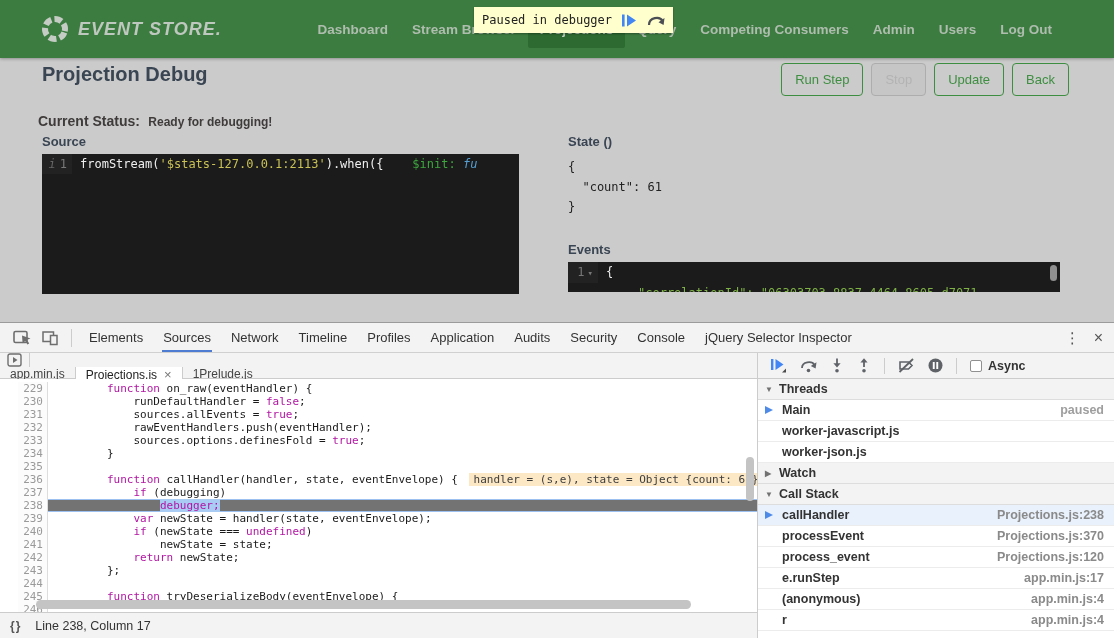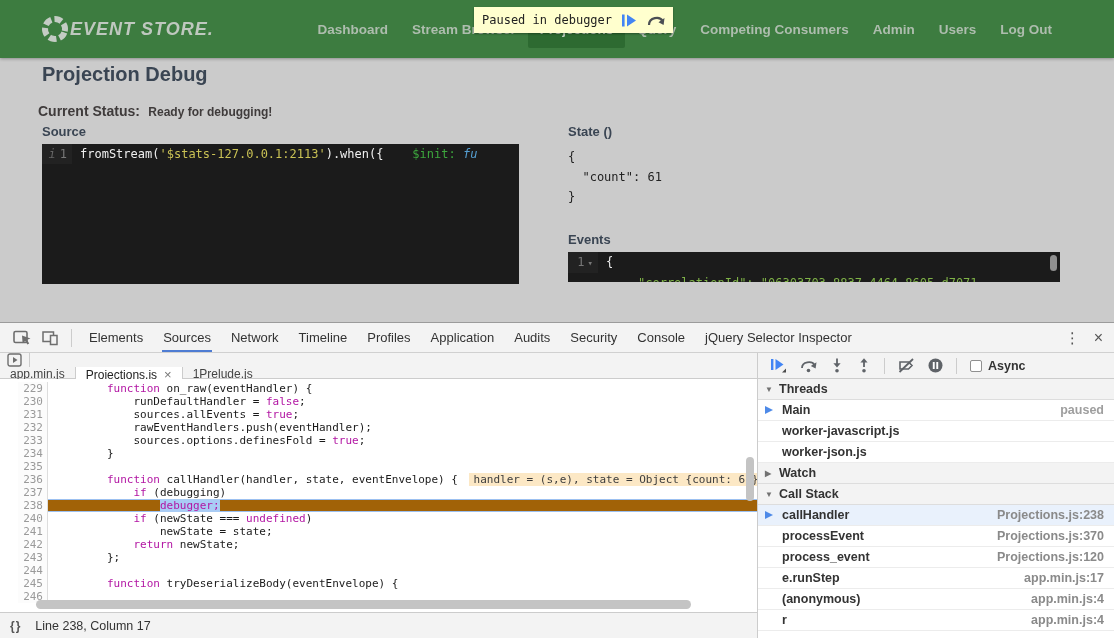--- a/index.html
+++ b/index.html
@@ -3,21 +3,21 @@
 <meta charset="utf-8">
 <style>
   * { margin:0; padding:0; box-sizing:border-box; }
   html,body { width:1114px; height:638px; overflow:hidden; }
   body { font-family:"Liberation Sans", sans-serif; background:#CBCBCB; position:relative; }
   #root { position:relative; width:1114px; height:638px; overflow:hidden; }
 
   
   .navbar { position:absolute; top:0; left:0; width:100%; height:58px; background:#3D7C40;
             display:flex; align-items:center; box-shadow:0 1px 3px rgba(0,0,0,.3); z-index:5; }
-  .logo { display:flex; align-items:center; margin-left:40px; }
+  .logo { display:flex; align-items:center; gap:8px; margin-left:40px; }
   .logo-text { color:#BFC8BF; font-size:18px; font-weight:700; font-style:italic; letter-spacing:1px; }
   .nav-items { display:flex; align-items:center; margin-left:auto; margin-right:50px; height:100%; }
   .nav-item { color:#AEBDAE; font-size:13.5px; font-weight:700; padding:11px 12px; cursor:pointer; border-radius:2px; }
   .nav-item.active { background:#2D6A31; color:#BCCBBC; }
 
   
   .paused-banner { position:absolute; left:474px; top:7px; height:26px; background:#FFFFCE;
                    display:flex; align-items:center; gap:10px; padding:0 8px;
                    font-family:"DejaVu Sans Mono", monospace; font-size:12px; color:#222;
                    box-shadow:0 1px 2px rgba(0,0,0,.35); z-index:9; }
@@ -78,21 +78,21 @@
   .ftab .x { margin-left:7px; color:#777; font-size:13px; }
   .panetoggle { margin-left:auto; width:28px; display:flex; align-items:center; justify-content:center; cursor:pointer; }
 
   .code-area { flex:1; position:relative; overflow:hidden; background:#FFF;
                font-family:"DejaVu Sans Mono", monospace; font-size:11px; line-height:13px; padding-top:3px; }
   .cl { display:flex;padding-left:18px; }
   .ln { width:30px; flex-shrink:0; text-align:right; padding-right:4px; color:#9A9A9A;
         border-right:1px solid #DDD; cursor:pointer; background:#FCFCFC; }
   .lc { flex:1; padding-left:6px; white-space:pre; color:#1A1A1A; }
   .kw { color:#B215A3; }
-  .cl.exec .lc { background:#a16207; box-shadow:inset 0 1px 0 #9CC0F0, inset 0 -1px 0 #9CC0F0; }
+  .cl.exec .lc { background:#737373; box-shadow:inset 0 1px 0 #9CC0F0, inset 0 -1px 0 #9CC0F0; }
   .mark { background:#A9CCF5; }
   .hint { background:#FCE8C5; color:#3D3D3D; padding:0 5px; margin-left:4px; }
   .hscroll { position:absolute; bottom:3px; left:36px; width:655px; height:9px; background:#C4C4C4; border-radius:5px; cursor:pointer; }
   .vscroll { position:absolute; right:3px; top:78px; width:8px; height:44px; background:#C4C4C4; border-radius:4px; cursor:pointer; }
 
   .dt-statusbar { height:26px; flex-shrink:0; border-top:1px solid #CCC; background:#F3F3F3;
                   display:flex; align-items:center; gap:14px; padding-left:10px; font-size:12.5px; color:#333; }
   .braces { color:#555; font-size:12px; font-weight:700; cursor:pointer; letter-spacing:1px; }
 
   .dt-rightpane { flex:1; display:flex; flex-direction:column; background:#FFF; overflow:hidden;font-weight:bold; }
@@ -151,20 +151,26 @@
       <svg width="18" height="13" viewBox="0 0 18 13">
           <path d="M2 11 C2 3, 13 2, 15.5 7" stroke="#4B4F54" stroke-width="2.2" fill="none"></path>
           <path d="M17.5 4 L16.6 11 L11.5 8.2 Z" fill="#4B4F54"></path>
         </svg>
     </span>
   </div>
 
   <main class="content">
     <div class="page-head">
       <h1 class="page-title">Projection Debug</h1>
+      <div class="action-buttons" id="action-buttons">
+          <button class="btn">Run Step</button>
+          <button class="btn disabled">Stop</button>
+          <button class="btn">Update</button>
+          <button class="btn">Back</button>
+        </div>
     </div>
     <div class="status-line">
       <b>Current Status:</b>
       <span>Ready for debugging!</span>
     </div>
     <div class="panels">
       <div class="left-col">
         <div class="panel-label">Source</div>
         <div class="dark-editor src-editor">
           <div class="ed-row">
@@ -287,20 +293,24 @@
             </div>
             <div class="cl">
               <span class="ln">237</span>
               <span class="lc"><span>            </span><span class="kw">if</span><span> (debugging)</span></span>
             </div>
             <div class="cl exec">
               <span class="ln">238</span>
               <span class="lc"><span>                </span><span class="kw mark">debugger;</span></span>
             </div>
             <div class="cl">
+              <span class="ln">239</span>
+              <span class="lc"><span>            </span><span class="kw">var</span><span> newState = handler(state, eventEnvelope);</span></span>
+            </div>
+            <div class="cl">
               <span class="ln">240</span>
               <span class="lc"><span>            </span><span class="kw">if</span><span> (newState === </span><span class="kw">undefined</span><span>)</span></span>
             </div>
             <div class="cl">
               <span class="ln">241</span>
               <span class="lc"><span>                newState = state;</span></span>
             </div>
             <div class="cl">
               <span class="ln">242</span>
               <span class="lc"><span>            </span><span class="kw">return</span><span> newState;</span></span>

